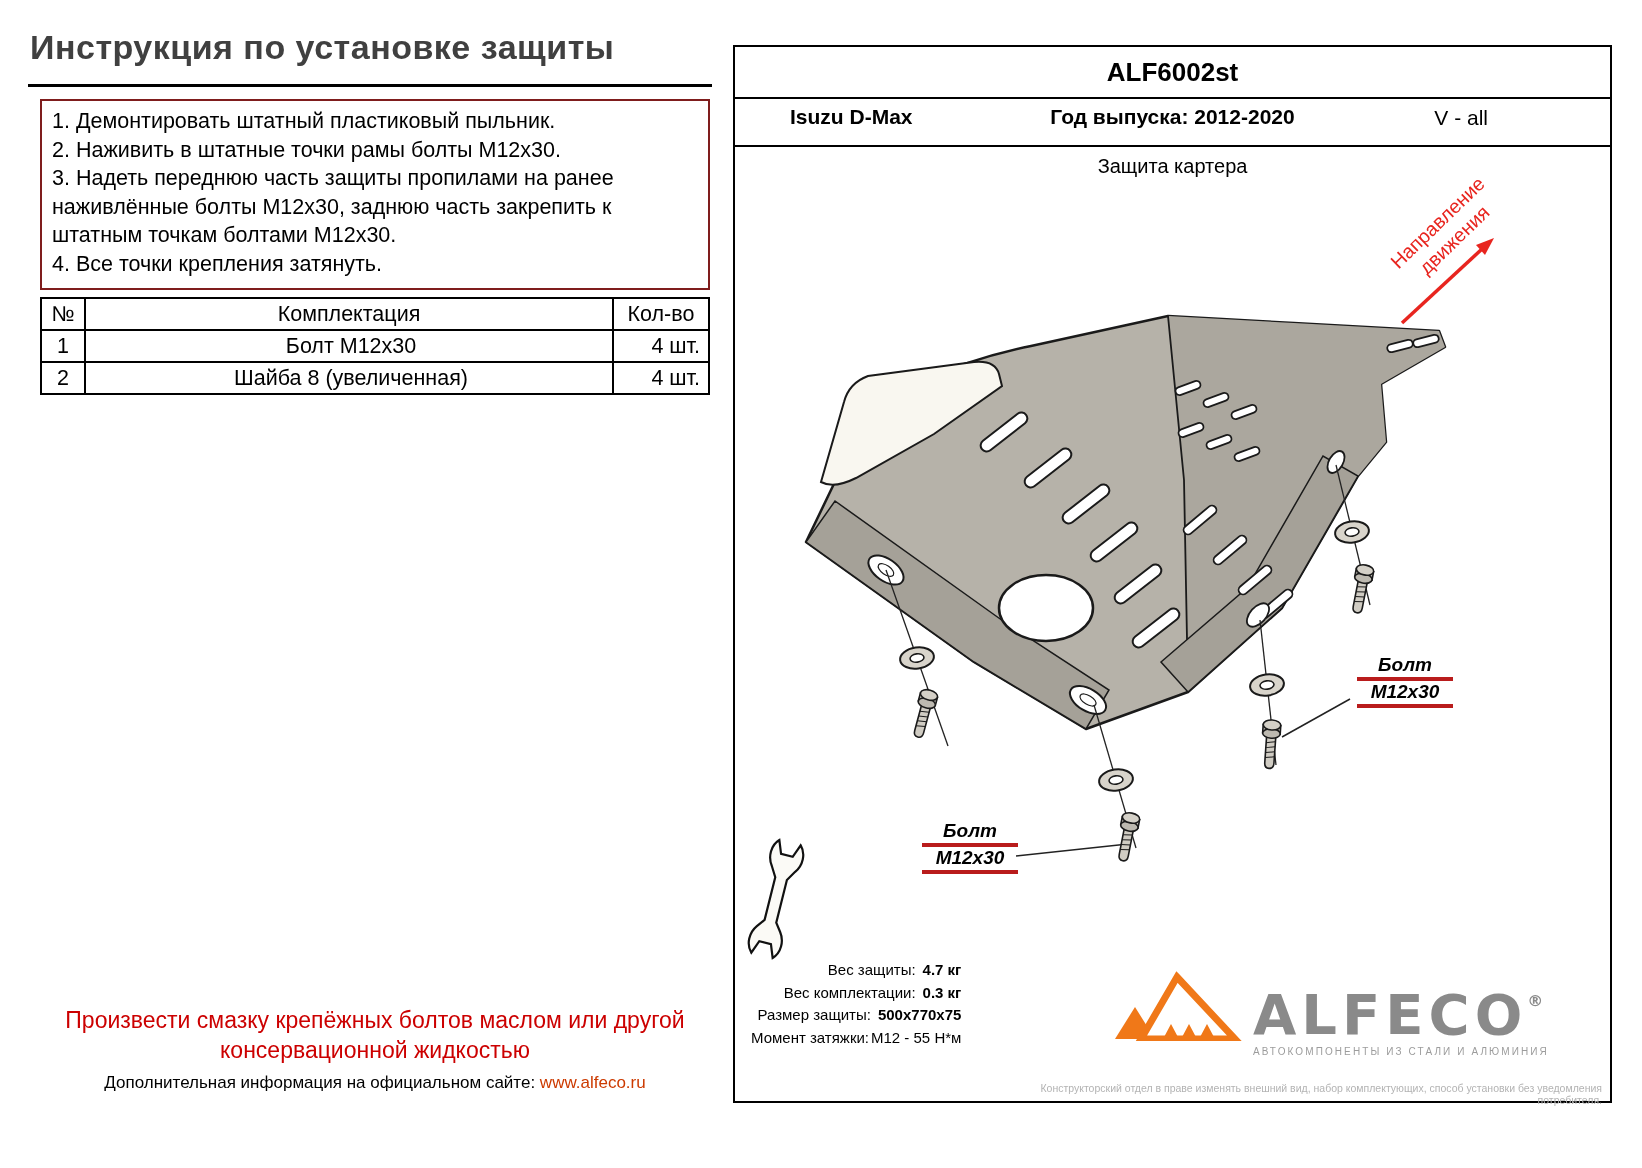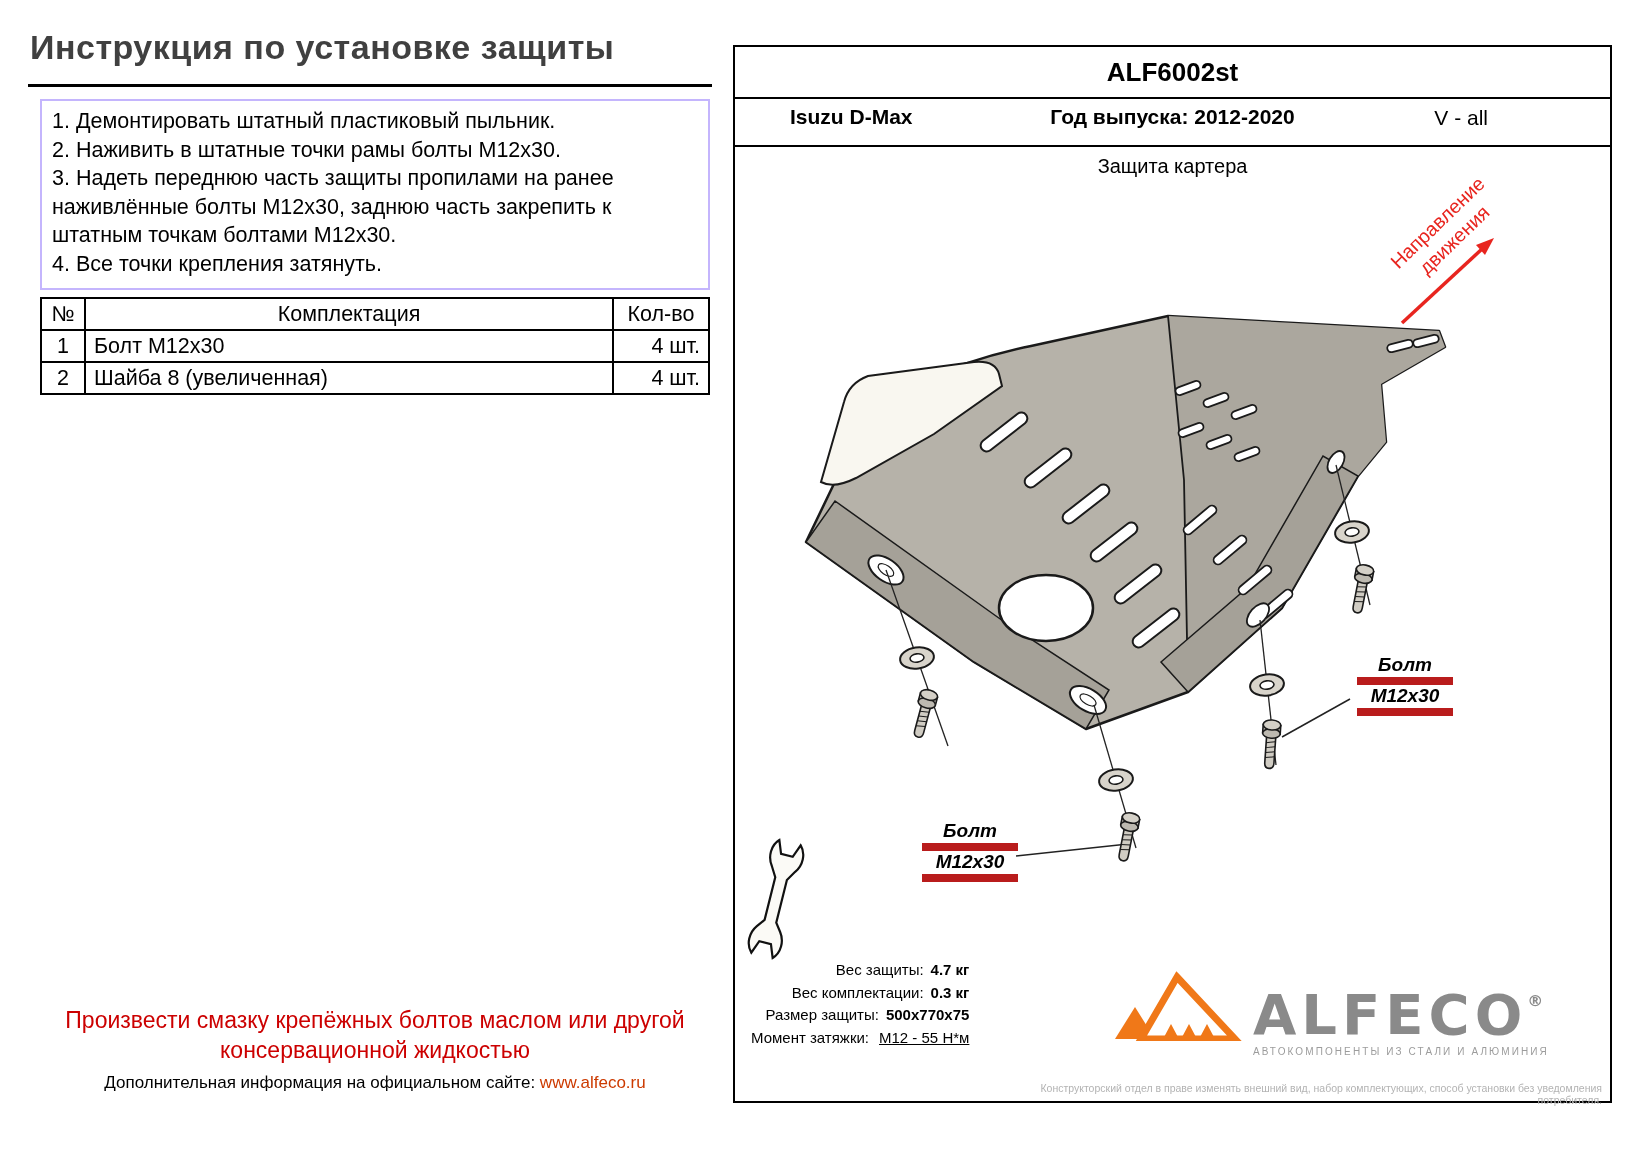--- a/index.html
+++ b/index.html
@@ -12,31 +12,31 @@
 
   
   .page-title {
     left:30px; top:28px; width:690px;
     font-size:34px; font-weight:bold; color:#404040; letter-spacing:.5px;
   }
   .title-rule { left:28px; top:84px; width:684px; border-top:3px solid #000; }
 
   .instr-box {
     left:40px; top:99px; width:670px;
-    border:2px solid #c4b5fd; padding:6px 10px 9px 10px;
+    border:2px solid #7f1d1d; padding:6px 10px 9px 10px;
     font-size:21.5px; line-height:1.33;
   }
 
   .parts-table { left:40px; top:297px; }
   .parts-table table { border-collapse:collapse; width:670px; table-layout:fixed; }
   .parts-table th, .parts-table td {
     border:2px solid #000; font-size:21.5px; font-weight:normal; height:32px; padding:0 4px;
   }
   .col-num { width:44px; } .col-name { width:auto; } .col-qty { width:96px; }
-  .c { text-align:center; } .l { text-align:left; padding-left:8px !important; }
+  .c { text-align:center; } .l { text-align:center; padding-left:8px !important; }
   .r { text-align:right; padding-right:8px !important; }
 
   .grease-note {
     left:40px; top:1006px; width:670px; text-align:center;
     color:#cc0000; font-size:23px; line-height:1.3;
   }
   .site-footer { left:40px; top:1073px; width:670px; text-align:center; font-size:17px; }
   .site-footer a { color:#cc3a00; text-decoration:none; }
 
   
@@ -57,27 +57,27 @@
   .drawing-title { left:0; top:108px; width:100%; text-align:center; font-size:20px; }
 
   svg.drawing { left:1px; top:133px; }
 
   .dir-label {
     left:636px; top:160px; width:150px; text-align:center;
     color:#e8251f; font-size:19.5px; line-height:1.25;
     transform:rotate(-44deg);
   }
   .bolt-label { width:96px; text-align:center; font-size:19px; font-style:italic; font-weight:bold; }
-  .bolt-label div { border-bottom:8px solid #b91c1c; padding-bottom:1px; }
+  .bolt-label div { border-bottom:4px solid #b91c1c; padding-bottom:1px; }
   .bolt-label.right  { left:622px; top:607px; }
   .bolt-label.bottom { left:187px; top:773px; }
 
   .specs { left:16px; top:912px; font-size:15px; line-height:1.5;text-align:right; }
   .specs .val { font-weight:bold; margin-left:7px; }
-  .specs .val.nb { font-weight:normal; margin-left:10px;text-decoration:underline; }
+  .specs .val.nb { font-weight:normal; margin-left:2px; }
 
   .logo { left:378px; top:922px; display:flex; align-items:flex-end; }
   .logo svg { margin-bottom:16px; }
   .logo-text { margin-left:10px; }
   .logo-name {
     font-family:"DejaVu Sans", sans-serif; font-weight:bold;
     font-size:56px; line-height:.95; color:#8a8a8a; letter-spacing:5px;
   }
   .logo-name sup { font-size:16px; vertical-align:28px; letter-spacing:0; }
   .logo-tagline { margin-top:5px; font-size:10px; letter-spacing:2.1px; color:#9c9c9c; }

